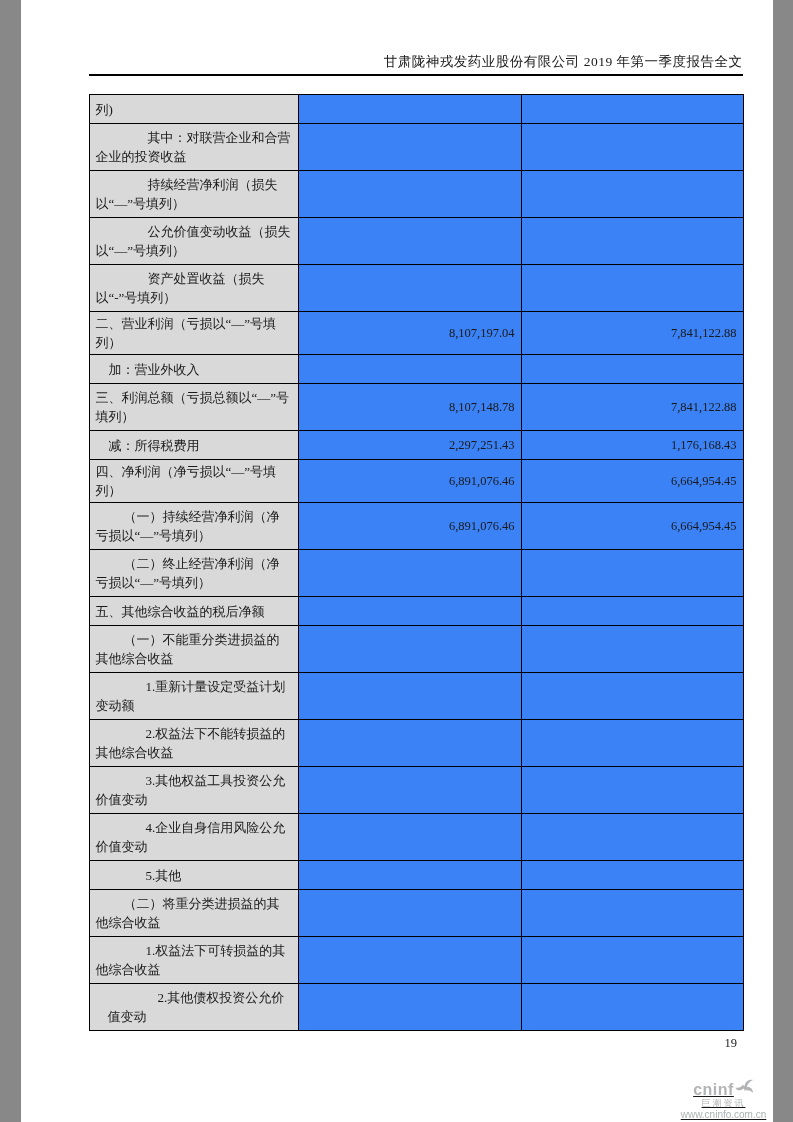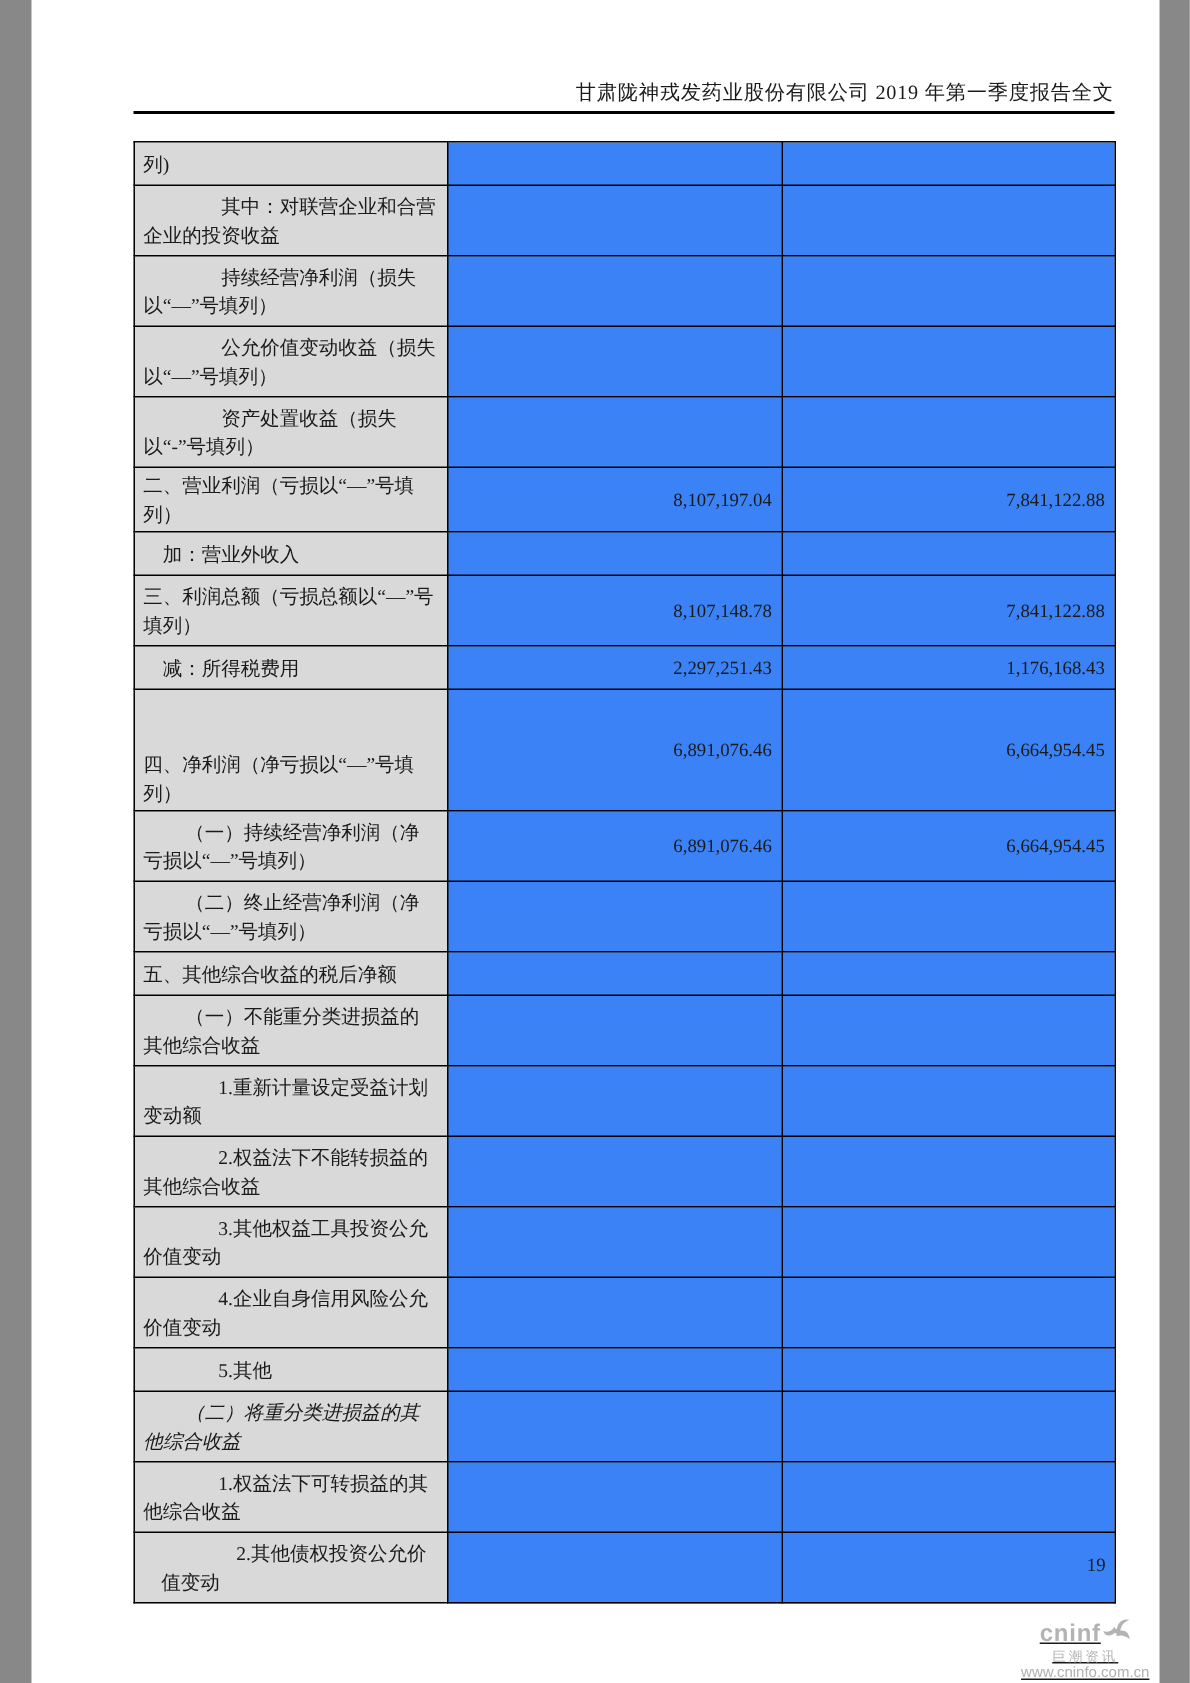--- a/index.html
+++ b/index.html
@@ -175,21 +175,21 @@
         </tr>
         <tr class="lines1">
           <td class="label-cell">
             <p style="text-indent: 13px;">减：所得税费用</p>
           </td>
           <td class="value-cell">2,297,251.43</td>
           <td class="value-cell">1,176,168.43</td>
         </tr>
         <tr class="lines1">
           <td class="label-cell">
-            <p style="text-indent: 0px; margin-top: 38px;">四、净利润（净亏损以“—”号填列）</p>
+            <p style="text-indent: 0px;">四、净利润（净亏损以“—”号填列）</p>
           </td>
           <td class="value-cell">6,891,076.46</td>
           <td class="value-cell">6,664,954.45</td>
         </tr>
         <tr class="lines2">
           <td class="label-cell">
             <p style="text-indent: 28px;">（一）持续经营净利润（净亏损以“—”号填列）</p>
           </td>
           <td class="value-cell">6,891,076.46</td>
           <td class="value-cell">6,664,954.45</td>
@@ -245,21 +245,21 @@
         </tr>
         <tr class="lines1">
           <td class="label-cell">
             <p style="text-indent: 50px;">5.其他</p>
           </td>
           <td class="value-cell"></td>
           <td class="value-cell"></td>
         </tr>
         <tr class="lines2">
           <td class="label-cell">
-            <p style="text-indent: 28px; font-style: italic;">（二）将重分类进损益的其他综合收益</p>
+            <p style="text-indent: 28px;">（二）将重分类进损益的其他综合收益</p>
           </td>
           <td class="value-cell"></td>
           <td class="value-cell"></td>
         </tr>
         <tr class="lines2">
           <td class="label-cell">
             <p style="text-indent: 50px;">1.权益法下可转损益的其他综合收益</p>
           </td>
           <td class="value-cell"></td>
           <td class="value-cell"></td>

